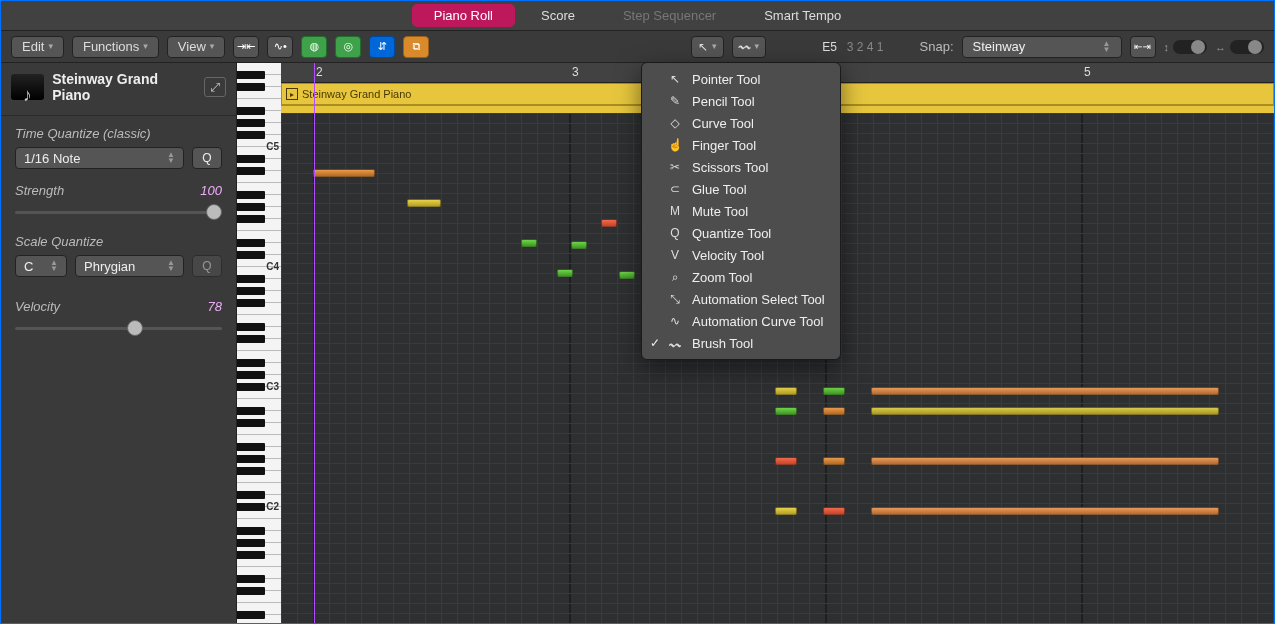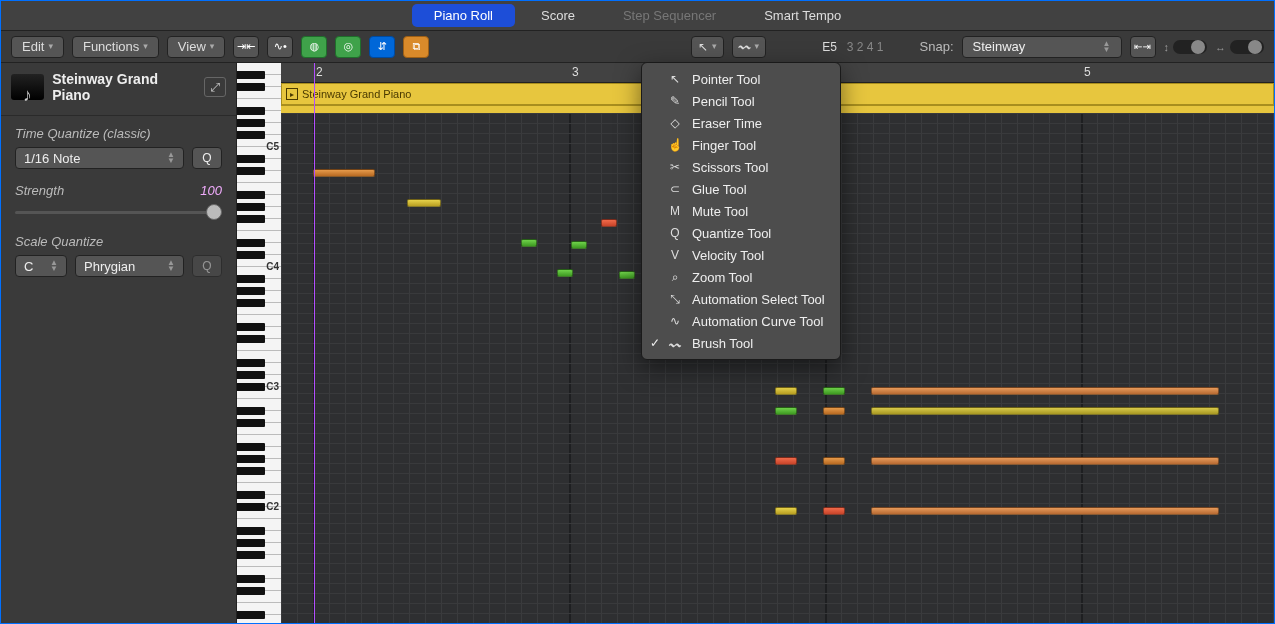--- a/index.html
+++ b/index.html
@@ -1,19 +1,19 @@
 <!DOCTYPE html>
 <html><head>
 <meta charset="utf-8">
 <style>
   * { box-sizing: border-box; margin: 0; padding: 0; font-family: -apple-system, Helvetica, Arial, sans-serif; }
   body { background: #313131; color: #ccc; width: 1275px; height: 624px; overflow: hidden; border: 1px solid #0070ff; }
   .win-tabs { height: 30px; display: flex; justify-content: center; align-items: center; gap: 0; background: #414141; border-bottom: 1px solid #222; }
   .tab { padding: 4px 22px; font-size: 13px; color: #ddd; border-radius: 5px; margin: 0 2px; cursor: pointer; }
-  .tab.active { background: #1d4ed8; color: #fff; }
+  .tab.active { background: #be185d; color: #fff; }
   .tab.disabled { color: #777; }
   .toolbar { height: 32px; background: #3a3a3a; border-bottom: 1px solid #222; display: flex; align-items: center; padding: 0 10px; gap: 8px; font-size: 13px; }
   .btn { background: #555; border: 1px solid #222; border-radius: 4px; padding: 3px 10px; color: #ddd; cursor: pointer; display: inline-flex; align-items: center; gap: 4px; height: 22px; line-height: 1; }
   .btn .caret { font-size: 9px; color: #aaa; }
   .iconbtn { width: 26px; height: 22px; display: inline-flex; align-items: center; justify-content: center; border-radius: 4px; cursor: pointer; }
   .iconbtn.bg { background: #555; border: 1px solid #222; }
   .iconbtn.green { background: #3fa24a; border: 1px solid #1f6e2b; }
   .iconbtn.green2 { background: #3fa24a; border: 1px solid #1f6e2b; }
   .iconbtn.blue { background: #0067d8; border: 1px solid #004a9e; }
   .iconbtn.orange { background: #d98a2a; border: 1px solid #9d5f15; }
@@ -193,20 +193,30 @@
           <div class="isel sm">
               <span>C</span>
               <span class="updown">▲<br>▼</span>
             </div>
           <div class="isel">
               <span>Phrygian</span>
               <span class="updown">▲<br>▼</span>
             </div>
           <div class="qbtn" style="opacity:0.5">Q</div>
         </div>
+      </div>
+      <div class="igroup" style="margin-top:22px">
+        <div class="ilabel">
+            <span>Velocity</span>
+            <span class="ival">78</span>
+          </div>
+        <div class="slider">
+            <div class="track"></div>
+            <div class="thumb" style="left:54%"></div>
+          </div>
       </div>
     </div>
   </div>
 
   <div class="keyboard">
     <div class="kb-inner" id="kb">
         <div class="wkey" style="top: 0px;"></div>
         <div class="wkey" style="top: 12px;"></div>
         <div class="wkey" style="top: 24px;"></div>
         <div class="wkey" style="top: 36px;"></div>
@@ -456,21 +466,21 @@
     <div class="mi">
       <span class="ti">↖</span>
       <span>Pointer Tool</span>
     </div>
     <div class="mi">
       <span class="ti">✎</span>
       <span>Pencil Tool</span>
     </div>
     <div class="mi">
       <span class="ti">◇</span>
-      <span>Eraser Time</span>
+      <span>Curve Tool</span>
     </div>
     <div class="mi">
       <span class="ti">☝</span>
       <span>Finger Tool</span>
     </div>
     <div class="mi">
       <span class="ti">✂</span>
       <span>Scissors Tool</span>
     </div>
     <div class="mi">

